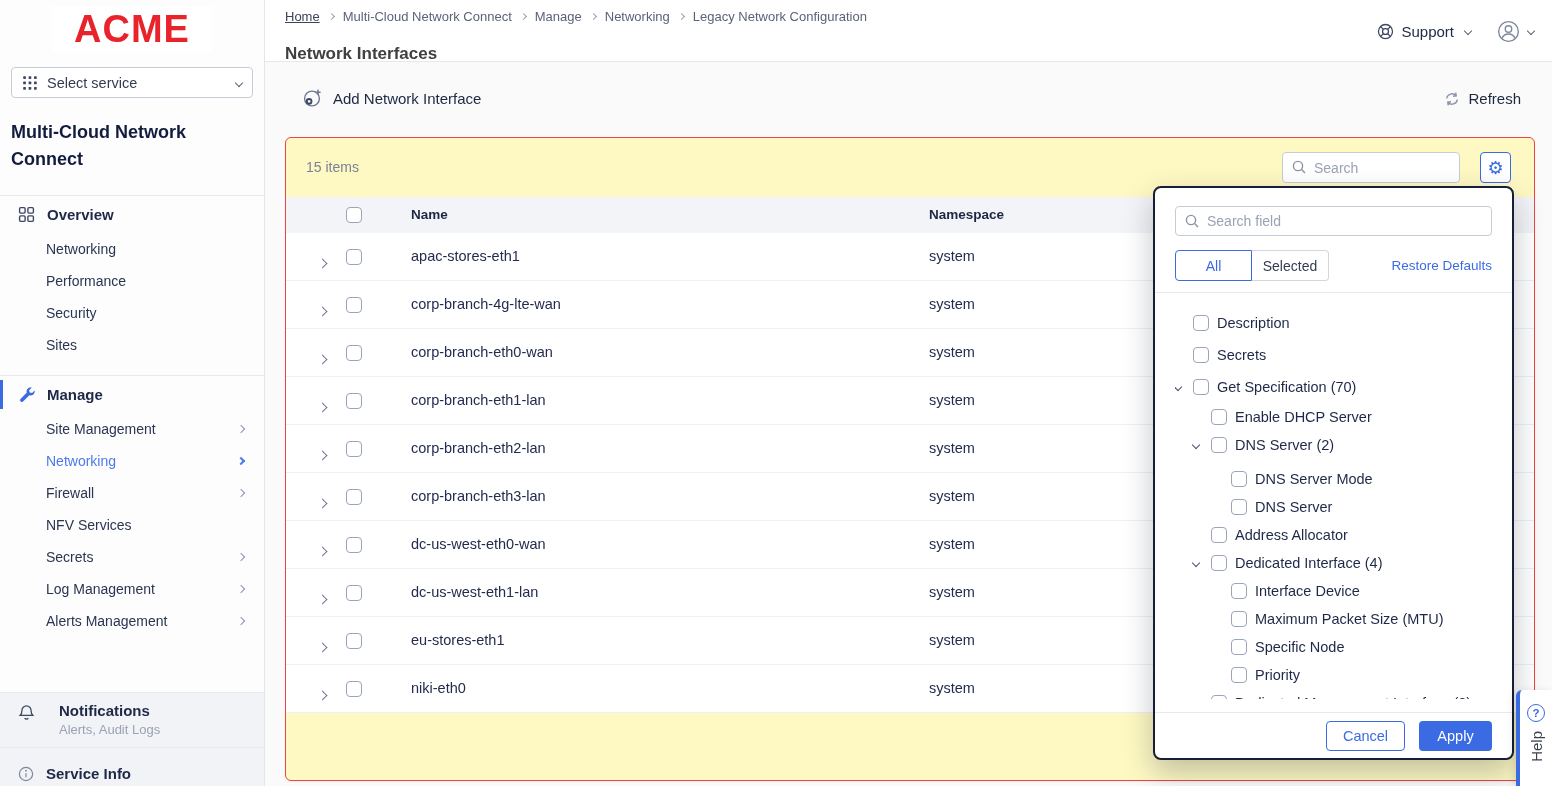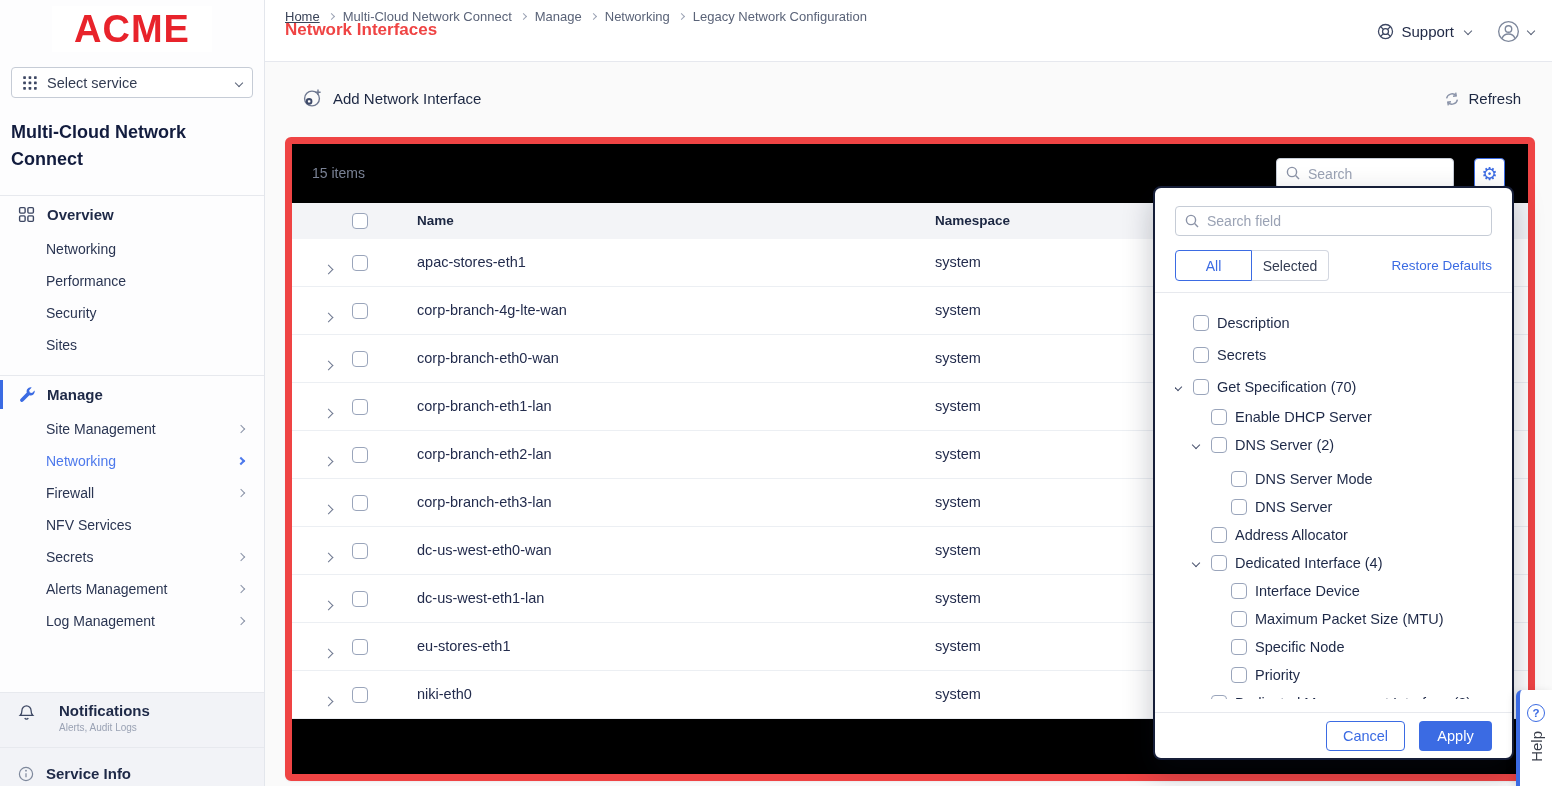--- a/index.html
+++ b/index.html
@@ -25,41 +25,41 @@
   .nav-head.active-head{color:#1e2947;}
   .nav-head.active-head::before{content:"";position:absolute;left:0;top:4px;bottom:4px;width:3px;background:#3b6be3;}
   .nav-sub{padding:7px 18px 7px 46px;font-size:14px;color:#2a3552;line-height:18px;}
   .m-item{display:flex;align-items:center;padding:7px 20px 7px 46px;font-size:14px;color:#2a3552;line-height:18px;}
   .m-item .m-chev{margin-left:auto;color:#8a93a8;width:6px;height:6px;}
   .m-item.active{color:#4d79ec;}
   .m-item.active .m-chev{color:#4d79ec;border-width:0 2px 2px 0;border-style:solid;}
   .m-item.no-chev .m-chev{visibility:hidden;}
   .notifications{position:absolute;top:692px;left:0;width:100%;height:56px;background:#f2f3f7;border-top:1px solid #e7e9ee;border-bottom:1px solid #e7e9ee;padding:9px 18px;display:flex;gap:24px;}
   .noti-title{font-size:15px;font-weight:600;color:#1e2947;}
-  .noti-sub{font-size:10px;color:#9aa2b4;margin-top:3px;}
+  .noti-sub{font-size:13px;color:#9aa2b4;margin-top:3px;}
   .service-info{position:absolute;top:748px;left:0;width:100%;height:38px;background:#f2f3f7;padding:17px 18px 0;display:flex;gap:12px;align-items:flex-start;font-size:15px;font-weight:600;color:#1e2947;}
 
   
   .topbar{position:absolute;left:265px;top:0;width:1287px;height:62px;background:#fff;border-bottom:1px solid #e6e8ee;z-index:1;}
   .breadcrumb{position:absolute;left:20px;top:9px;display:flex;align-items:center;gap:9px;font-size:13px;color:#5a6378;white-space:nowrap;}
   .bc-item.bc-home{color:#3a4358;text-decoration:underline;}
   .bc-sep{width:5px;height:5px;color:#9aa2b4;}
-  .page-title{position:absolute;left:20px;top:20px;font-size:17px;font-weight:700;color:#ef4444;}
+  .page-title{position:absolute;left:20px;top:44px;font-size:17px;font-weight:700;color:#404040;}
   .topbar-right{position:absolute;right:18px;top:0;height:62px;display:flex;align-items:center;}
   .support{display:flex;align-items:center;gap:7px;font-size:15px;color:#222b47;}
   .support .chev, .avatar-group .chev{width:6px;height:6px;color:#5a6378;margin-left:4px;}
   .avatar-group{display:flex;align-items:center;margin-left:26px;gap:4px;}
 
   
   .content{position:absolute;left:265px;top:62px;width:1287px;height:724px;background:#fafafa;}
   .add-btn{position:absolute;left:36px;top:25px;display:flex;align-items:center;gap:10px;font-size:15px;color:#1c2742;background:none;border:none;cursor:pointer;font-family:inherit;}
   .refresh-btn{position:absolute;right:31px;top:28px;display:flex;align-items:center;gap:8px;font-size:15px;color:#1c2742;background:none;border:none;cursor:pointer;font-family:inherit;}
   .refresh-btn svg{color:#8a93a8;}
 
-  .card{position:absolute;left:20px;top:75px;right:17px;bottom:5px;background:#000000;border:7px solid #ef4444;border-radius:6px;box-shadow:0 1px 2px rgba(20,30,60,.06);}
+  .card{position:absolute;left:20px;top:75px;right:17px;bottom:5px;background:#fef9c3;border:1px solid #ef4444;border-radius:6px;box-shadow:0 1px 2px rgba(20,30,60,.06);}
   .items-count{position:absolute;left:20px;top:21px;font-size:14px;color:#7a8295;}
   .search-wrap{position:absolute;right:74px;top:14px;width:178px;height:31px;}
   .search-wrap svg, .p-search svg{position:absolute;left:10px;top:8px;}
   .search-wrap input, .p-search input{width:100%;height:100%;border:1px solid #c6ccd6;border-radius:4px;padding:0 8px 0 31px;font-size:14px;color:#333c52;font-family:inherit;background:#fff;}
   .search-wrap input::placeholder, .p-search input::placeholder{color:#9aa2b4;}
   .gear-btn{position:absolute;right:23px;top:14px;width:31px;height:31px;border:1px solid #3b6be3;border-radius:4px;background:#fff;color:#3b6be3;font-size:18px;line-height:1;display:flex;align-items:center;justify-content:center;cursor:pointer;}
 
   .t-head{position:absolute;left:0;right:0;top:59px;height:36px;background:#f3f4f7;}
   .t-head .cbx{position:absolute;left:60px;top:10px;}
   .col-name{position:absolute;left:125px;top:10px;font-size:13.5px;font-weight:700;color:#1c2742;}
@@ -162,25 +162,25 @@
   </div>
       <div class="m-item no-chev">
     <span class="m-label">NFV Services</span>
     <span class="m-chev chev chev-r"></span>
   </div>
       <div class="m-item">
     <span class="m-label">Secrets</span>
     <span class="m-chev chev chev-r"></span>
   </div>
       <div class="m-item">
+    <span class="m-label">Log Management</span>
+    <span class="m-chev chev chev-r"></span>
+  </div>
+      <div class="m-item">
     <span class="m-label">Alerts Management</span>
-    <span class="m-chev chev chev-r"></span>
-  </div>
-      <div class="m-item">
-    <span class="m-label">Log Management</span>
     <span class="m-chev chev chev-r"></span>
   </div>
     </div>
 
   <div class="notifications">
     <svg width="17" height="17" viewBox="0 0 16 16" fill="none" stroke="#3d4763" stroke-width="1.2" style="margin-top:2px">
       <path d="M8 1.8a4.3 4.3 0 0 0-4.3 4.3c0 3.2-1.2 4.1-1.7 4.6h12c-.5-.5-1.7-1.4-1.7-4.6A4.3 4.3 0 0 0 8 1.8z"></path>
       <path d="M6.4 13.2a1.7 1.7 0 0 0 3.2 0"></path>
     </svg>
     <div>

